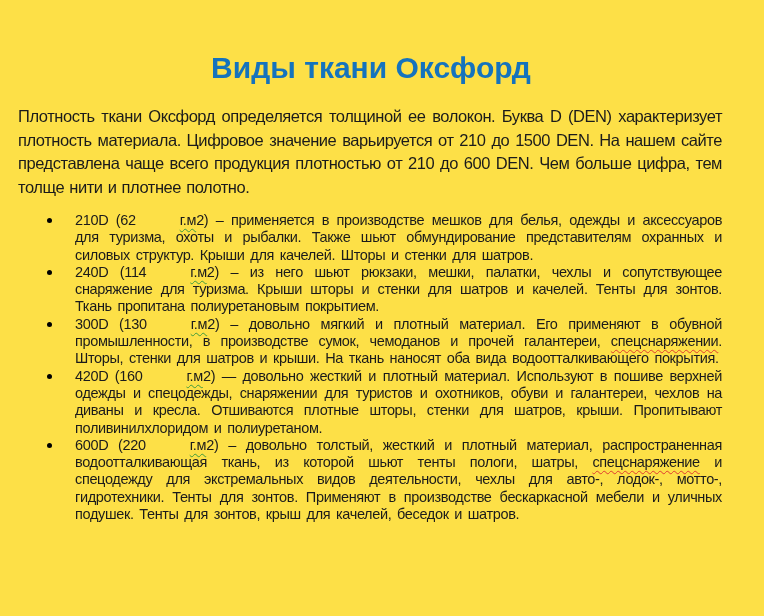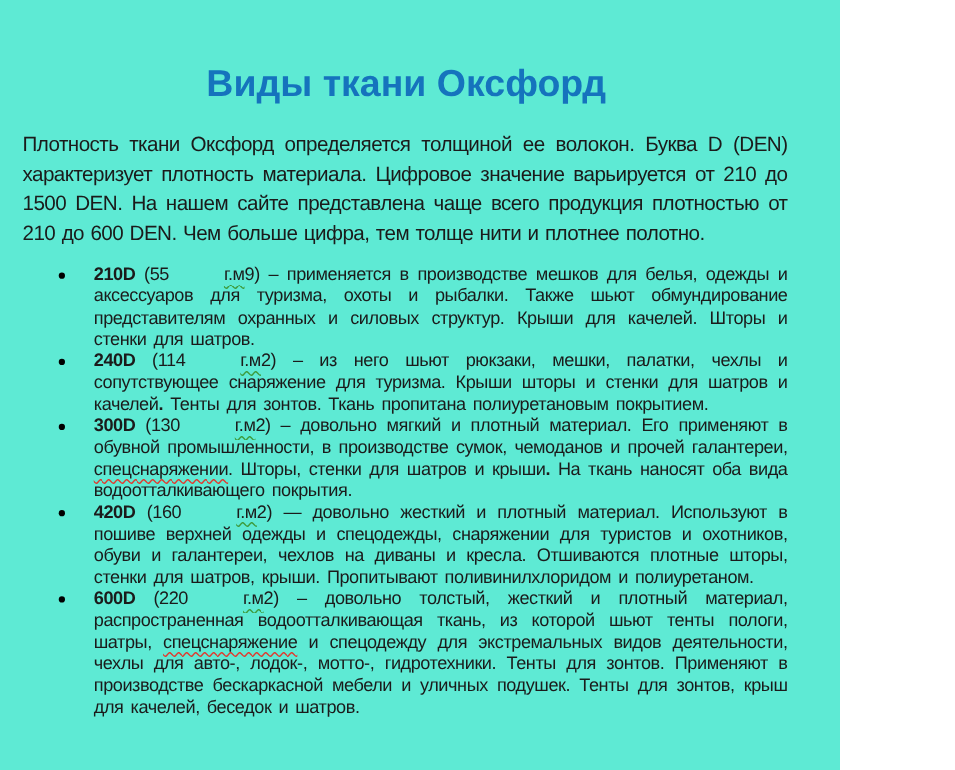--- a/index.html
+++ b/index.html
@@ -11,23 +11,23 @@
   * { margin: 0; padding: 0; box-sizing: border-box; }
   html, body { background: #ffffff; }
   body {
     width: 764px;
     height: 616px;
     overflow: hidden;
     font-family: "Liberation Sans", sans-serif;
     color: var(--text-color);
   }
   .page {
-    width: 672px;
+    width: 764px;
     height: 616px;
-    background: #5eead4;
+    background: #fde047;
     padding: 48px 40px 0 18px;
   }
   .title {
     text-align: center;
     color: var(--title-blue);
     font-size: 30px;
     font-weight: bold;
     letter-spacing: 0px;
     line-height: 40px;
     margin-bottom: 17px;
@@ -60,21 +60,21 @@
   }
   .bullet-dot {
     position: absolute;
     left: 2px;
     top: 6px;
     width: 5px;
     height: 5px;
     border-radius: 50%;
     background: #000000;
   }
-  .seg-bold { font-weight: bold; }
+  .seg-bold { font-weight: normal; }
   .seg-plain { font-weight: normal; }
   .seg-red {
     text-decoration: underline wavy var(--spell-red) 1px;
     text-decoration-skip-ink: none;
     text-underline-offset: 3px;
   }
   .seg-green {
     text-decoration: underline wavy var(--grammar-green) 1px;
     text-decoration-skip-ink: none;
     text-underline-offset: 3px;
@@ -83,19 +83,19 @@
 </style>
 </head>
 <body>
 
 <div class="page">
   <h1 class="title">Виды ткани Оксфорд</h1>
 
   <p class="intro">Плотность ткани Оксфорд определяется толщиной ее волокон. Буква D (DEN) характеризует плотность материала. Цифровое значение варьируется от 210 до 1500 DEN. На нашем сайте представлена чаще всего продукция плотностью от 210 до 600 DEN. Чем больше цифра, тем толще нити и плотнее полотно.</p>
 
   <ul class="fabric-list" id="fabric-list">
-      <li><span class="bullet-dot"></span><span class="seg-bold">210D</span><span class="seg-plain"> (55</span><span class="seg-green">г.м</span><span class="seg-plain">9) – применяется в производстве мешков для белья, одежды и аксессуаров для туризма, охоты и рыбалки. Также шьют обмундирование представителям охранных и силовых структур. Крыши для качелей. Шторы и стенки для шатров.</span></li>
+      <li><span class="bullet-dot"></span><span class="seg-bold">210D</span><span class="seg-plain"> (62</span><span class="seg-green">г.м</span><span class="seg-plain">2) – применяется в производстве мешков для белья, одежды и аксессуаров для туризма, охоты и рыбалки. Также шьют обмундирование представителям охранных и силовых структур. Крыши для качелей. Шторы и стенки для шатров.</span></li>
       <li><span class="bullet-dot"></span><span class="seg-bold">240D</span><span class="seg-plain"> (114</span><span class="seg-green">г.м</span><span class="seg-plain">2) – из него шьют рюкзаки, мешки, палатки, чехлы и сопутствующее снаряжение для туризма. Крыши шторы и стенки для шатров и качелей</span><span class="seg-bold">.</span><span class="seg-plain"> Тенты для зонтов. Ткань пропитана полиуретановым покрытием.</span></li>
       <li><span class="bullet-dot"></span><span class="seg-bold">300D</span><span class="seg-plain"> (130</span><span class="seg-green">г.м</span><span class="seg-plain">2) – довольно мягкий и плотный материал. Его применяют в обувной промышленности, в производстве сумок, чемоданов и прочей галантереи, </span><span class="seg-red">спецснаряжении</span><span class="seg-plain">. Шторы, стенки для шатров и крыши</span><span class="seg-bold">.</span><span class="seg-plain"> На ткань наносят оба вида водоотталкивающего покрытия.</span></li>
       <li><span class="bullet-dot"></span><span class="seg-bold">420D</span><span class="seg-plain"> (160</span><span class="seg-green">г.м</span><span class="seg-plain">2) — довольно жесткий и плотный материал. Используют в пошиве верхней одежды и спецодежды, снаряжении для туристов и охотников, обуви и галантереи, чехлов на диваны и кресла. Отшиваются плотные шторы, стенки для шатров, крыши. Пропитывают поливинилхлоридом и полиуретаном.</span></li>
       <li><span class="bullet-dot"></span><span class="seg-bold">600D</span><span class="seg-plain"> (220</span><span class="seg-green">г.м</span><span class="seg-plain">2) – довольно толстый, жесткий и плотный материал, распространенная водоотталкивающая ткань, из которой шьют тенты пологи, шатры, </span><span class="seg-red">спецснаряжение</span><span class="seg-plain"> и спецодежду для экстремальных видов деятельности, чехлы для авто-, лодок-, мотто-, гидротехники. Тенты для зонтов. Применяют в производстве бескаркасной мебели и уличных подушек. Тенты для зонтов, крыш для качелей, беседок и шатров.</span></li>
     </ul>
 </div>
 
 </body></html>

